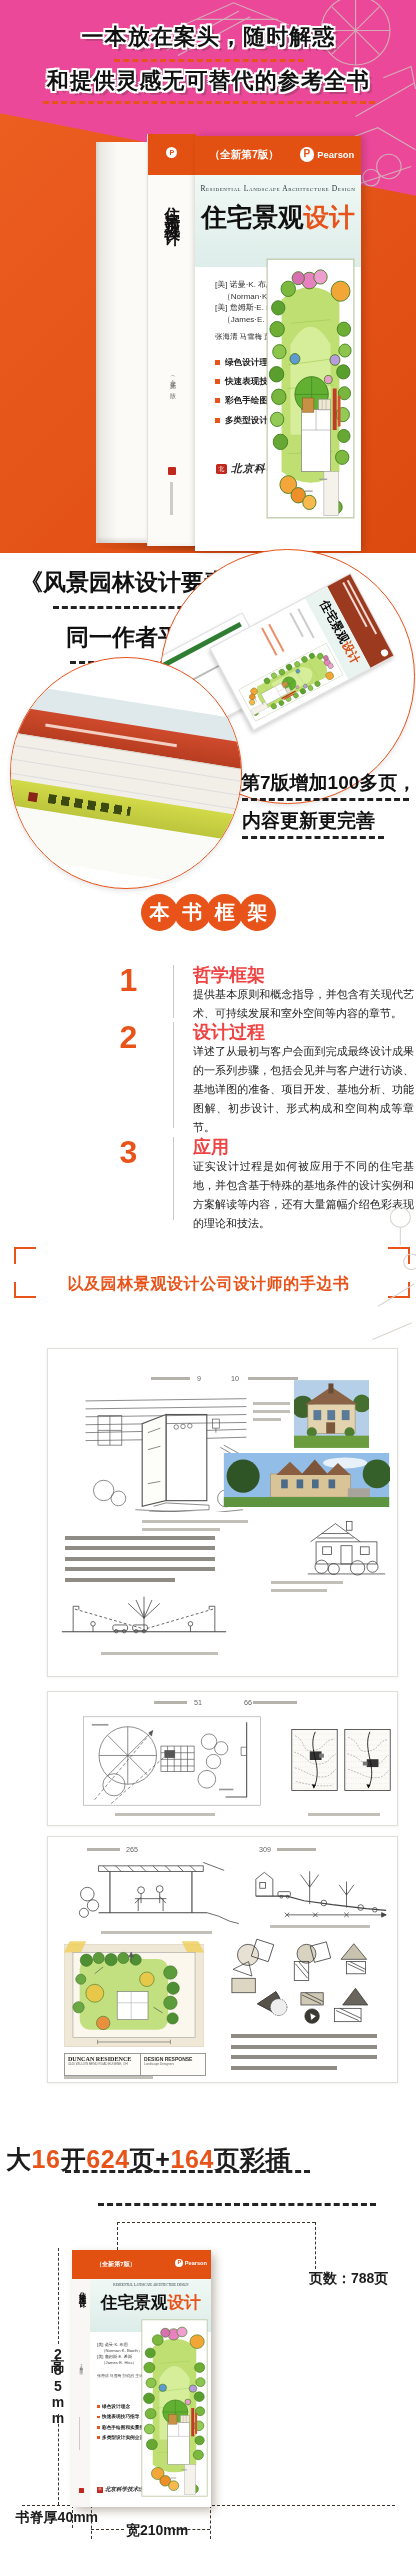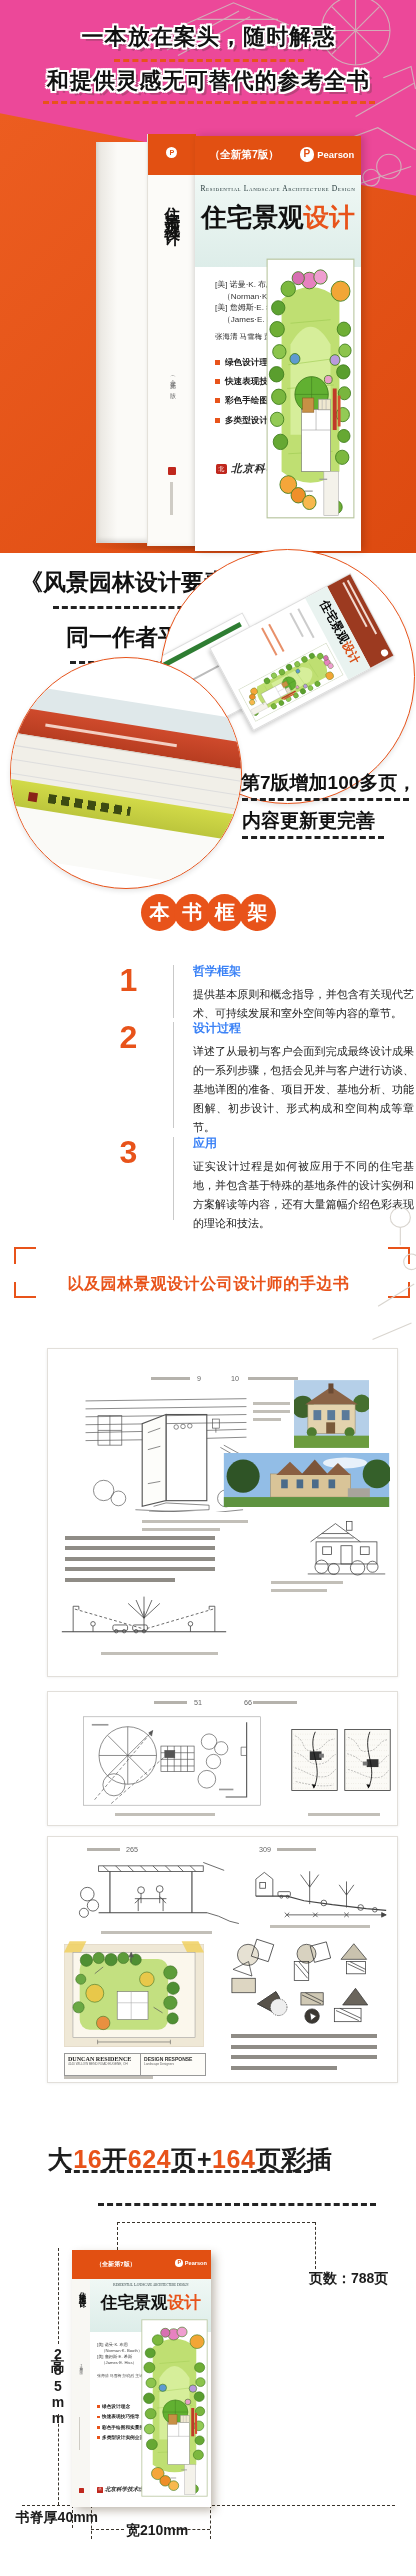--- a/index.html
+++ b/index.html
@@ -48,21 +48,21 @@
   .c2{left:10px;top:657px;width:230px;height:230px;}
   .comp-title{font-weight:900;font-size:23px;color:#111;letter-spacing:0px;}
   .note-title{font-weight:900;font-size:19px;color:#111;}
   .mini-book{position:absolute;background:#fff;border:0.6px solid #ddd;box-shadow:1.7px 2.2px 4.4px rgba(0,0,0,.2);}
   .stack-el{position:absolute;}
   
   .fw-badge{left:0;top:894px;width:417px;display:flex;justify-content:center;}
   .fw-badge span{display:block;width:37px;height:37px;border-radius:50%;background:#e8531a;color:#fff;font-size:20px;font-weight:800;text-align:center;line-height:37px;margin:0 -2.2px;}
   .fw-num{width:39px;text-align:center;font-size:32px;font-weight:800;color:#e8531a;line-height:1;}
   .fw-div{border-left:1.1px solid #c9c9c9;}
-  .fw-title{font-size:12px;font-weight:800;color:#3b82f6;}
+  .fw-title{font-size:18px;font-weight:800;color:#ef4444;}
   .fw-body{width:221px;font-size:11px;line-height:19px;color:#222;text-align:justify;}
   
   .aud-line{width:417px;text-align:center;font-weight:800;font-size:16px;color:#e8531a;letter-spacing:0.6px;}
   .corner{width:20px;height:14.5px;}
   .tl{border-left:2.2px solid #e8531a;border-top:2.2px solid #e8531a;}
   .tr{border-right:2.2px solid #e8531a;border-top:2.2px solid #e8531a;}
   .bl{border-left:2.2px solid #e8531a;border-bottom:2.2px solid #e8531a;}
   .br{border-right:2.2px solid #e8531a;border-bottom:2.2px solid #e8531a;}
   
   .panel{background:#fff;border:0.6px solid #e2dfda;box-shadow:0 1.1px 2.8px rgba(0,0,0,.08);}
@@ -696,21 +696,21 @@
     </svg>
     <div class="tbar" style="left:183px;top:197px;width:146px"></div>
     <div class="tbar" style="left:183px;top:208px;width:146px"></div>
     <div class="tbar" style="left:183px;top:218px;width:146px"></div>
     <div class="tbar" style="left:183px;top:229px;width:106px"></div>
   </div>
 
   <div class="abs tan" style="z-index:-1"></div>
   <div class="abs" style="left:0;top:2081px;width:417px;height:29px;background:#b49c74;opacity:.55;z-index:-1;background-image:repeating-linear-gradient(90deg,rgba(60,40,20,.25) 0 5.6px,transparent 5.6px 14.5px,rgba(60,40,20,.15) 14.5px 16.7px,transparent 16.7px 29px)"></div>
 
-  <div class="abs spec-line" style="left:12px;top:2143px;width:356px;text-align:center"><span>大</span><span class="seg-accent">16</span><span>开</span><span class="seg-accent">624</span><span>页+</span><span class="seg-accent">164</span><span>页彩插</span></div>
+  <div class="abs spec-line" style="left:6px;top:2143px;width:356px;"><span>大</span><span class="seg-accent">16</span><span>开</span><span class="seg-accent">624</span><span>页+</span><span class="seg-accent">164</span><span>页彩插</span></div>
   <div class="abs dash-k" style="top:2170px;left:65px;width:245px"></div>
   <div class="abs dash-k" style="top:2203px;left:98px;width:278px"></div>
 
   <div class="abs vdash" style="left:117px;top:2222px;height:28px"></div>
   <div class="abs hdash" style="left:117px;top:2222px;width:198px"></div>
   <div class="abs vdash" style="left:315px;top:2222px;height:47px"></div>
   <div class="abs dim-label" style="left:309px;top:2270px">页数：788页</div>
 
   <div class="abs vdash" style="left:58px;top:2248px;height:96px"></div>
   <div class="abs dim-label vtext" style="left:49px;top:2346px">高285mm</div>

